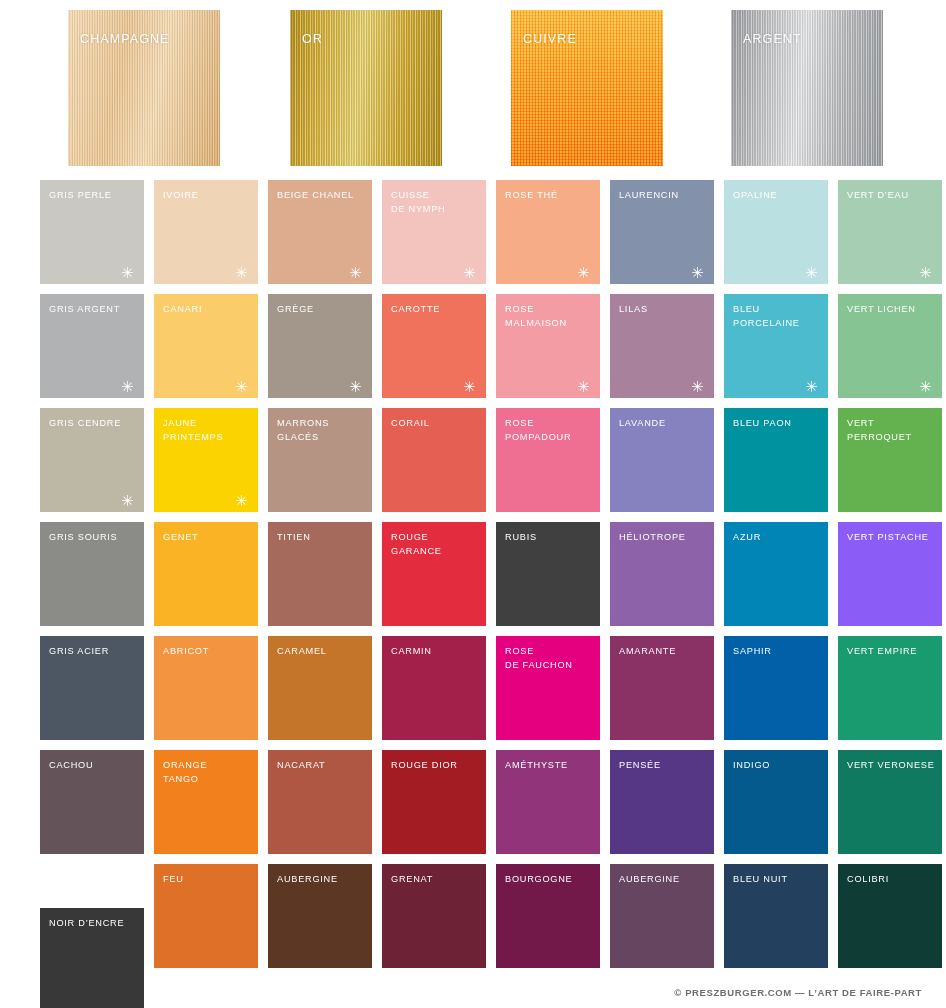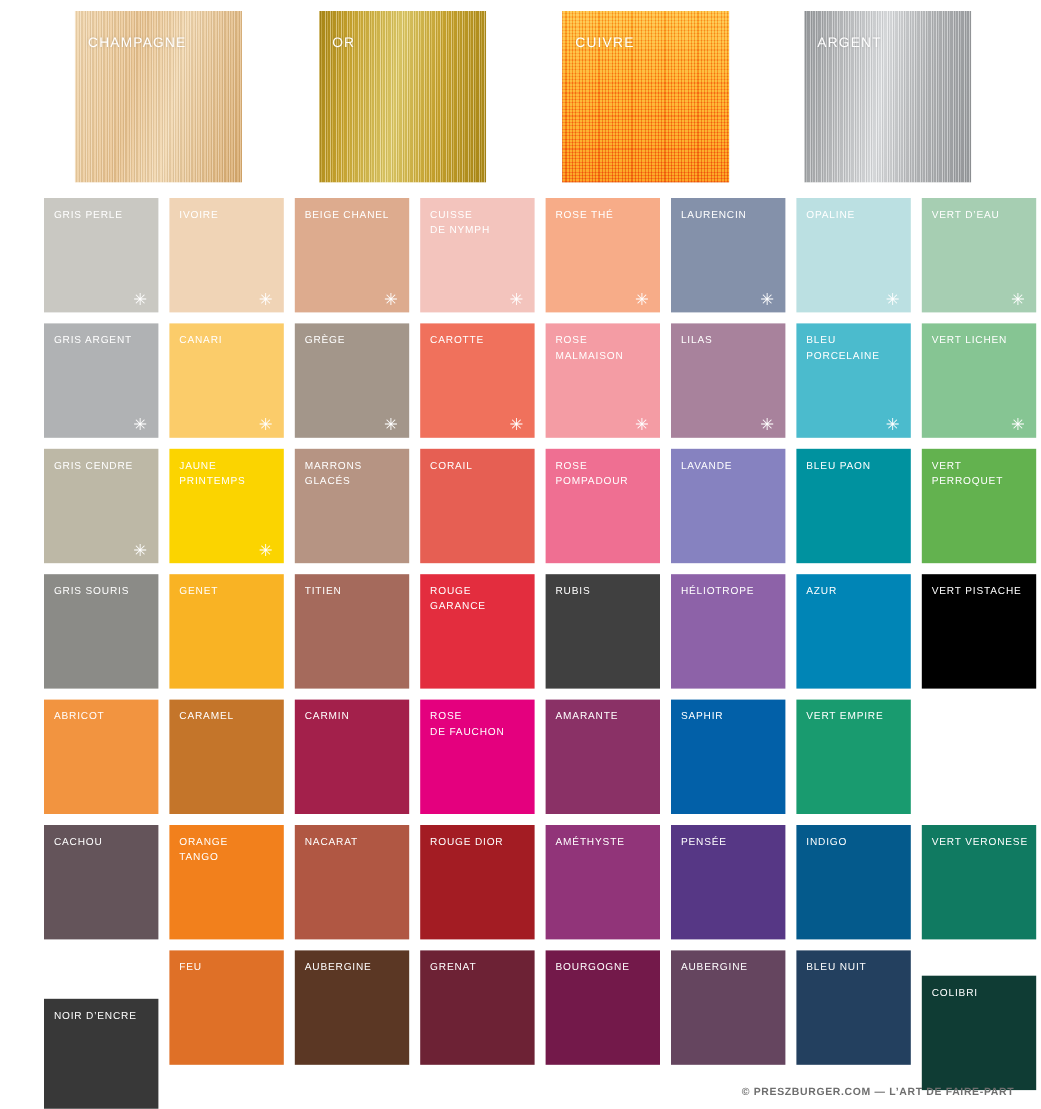--- a/index.html
+++ b/index.html
@@ -245,25 +245,28 @@
       </div>
       <div class="swatch" style="background: #404040;">
         <div class="name">RUBIS</div>
       </div>
       <div class="swatch" style="background: rgb(141, 98, 168);">
         <div class="name">HÉLIOTROPE</div>
       </div>
       <div class="swatch" style="background: rgb(0, 133, 182);">
         <div class="name">AZUR</div>
       </div>
-      <div class="swatch" style="background: #000000;">
+      <div class="swatch" style="background: #8b5cf6;">
         <div class="name">VERT PISTACHE</div>
       </div>
     </div>
     <div class="grid-row">
+      <div class="swatch" style="background: rgb(76, 87, 99);">
+        <div class="name">GRIS ACIER</div>
+      </div>
       <div class="swatch" style="background: rgb(242, 148, 64);">
         <div class="name">ABRICOT</div>
       </div>
       <div class="swatch" style="background: rgb(196, 117, 42);">
         <div class="name">CARAMEL</div>
       </div>
       <div class="swatch" style="background: rgb(163, 32, 75);">
         <div class="name">CARMIN</div>
       </div>
       <div class="swatch" style="background: rgb(228, 0, 126);">
@@ -322,19 +325,19 @@
       </div>
       <div class="swatch" style="background: rgb(115, 25, 74);">
         <div class="name">BOURGOGNE</div>
       </div>
       <div class="swatch" style="background: rgb(101, 69, 95);">
         <div class="name">AUBERGINE</div>
       </div>
       <div class="swatch" style="background: rgb(35, 64, 95);">
         <div class="name">BLEU NUIT</div>
       </div>
-      <div class="swatch" style="background: rgb(15, 60, 52); margin-top: 23px;">
+      <div class="swatch" style="background: rgb(15, 60, 52);">
         <div class="name">COLIBRI</div>
       </div>
     </div>
   </div>
 
 <div id="footer">© PRESZBURGER.COM — L’ART DE FAIRE-PART</div>
 
 </body></html>

